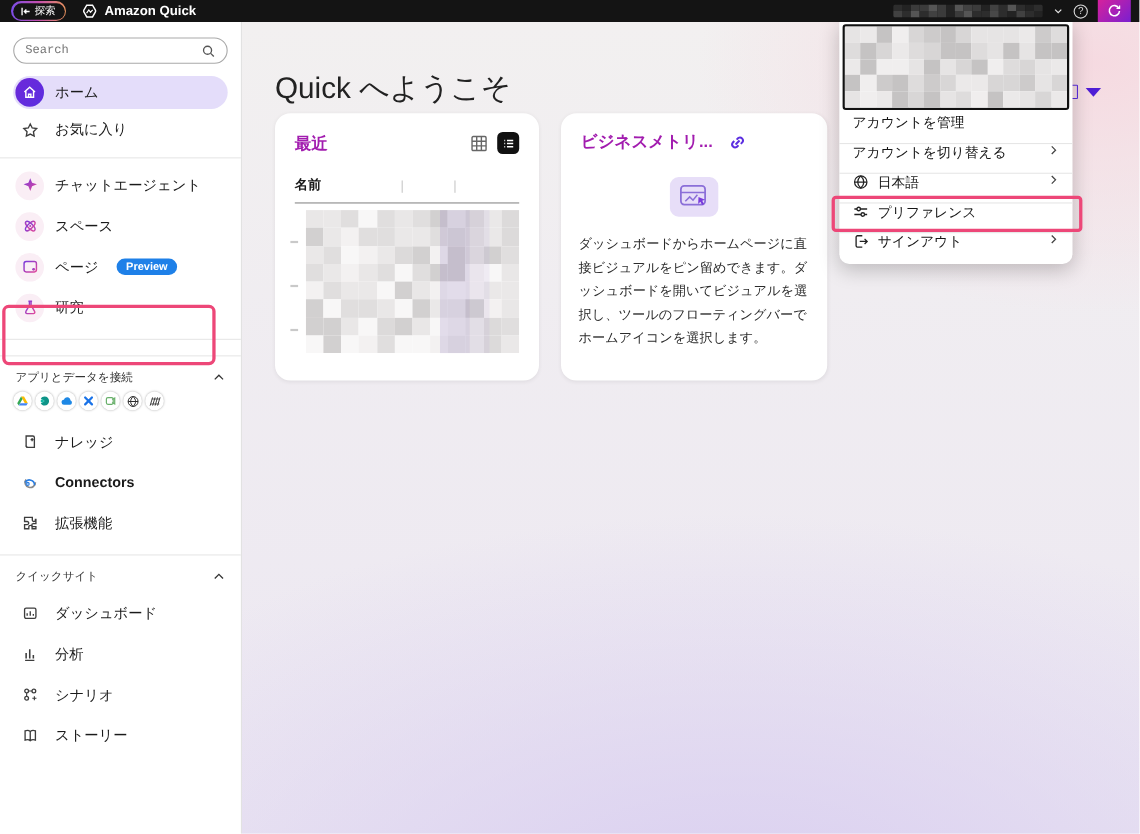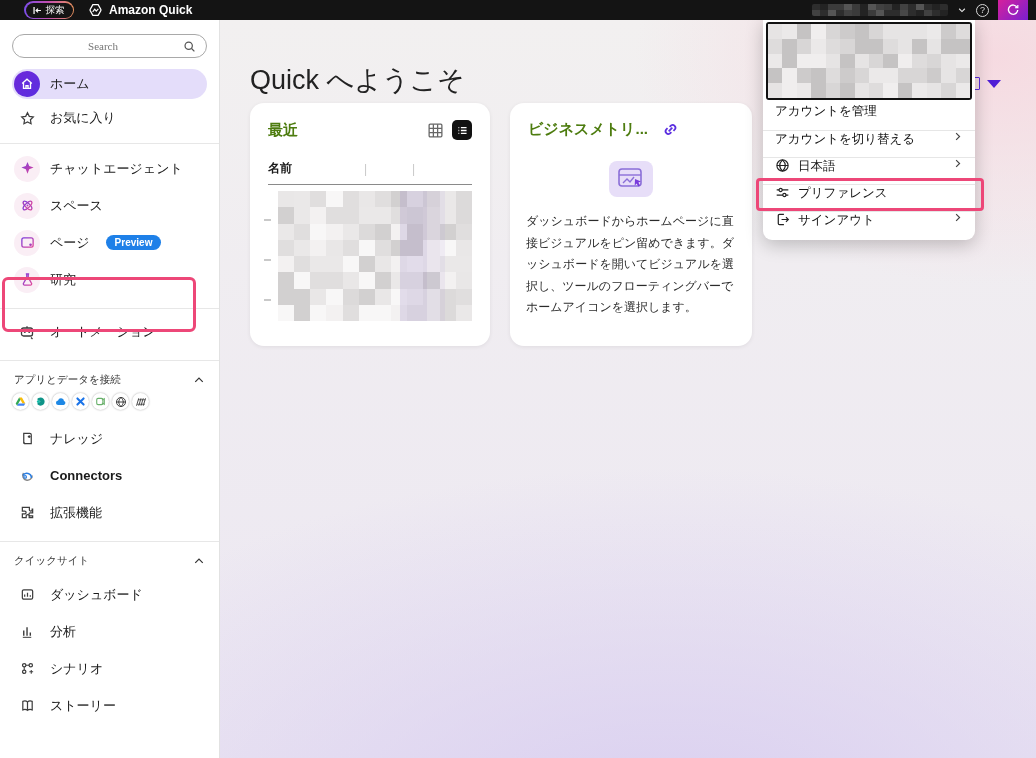--- a/index.html
+++ b/index.html
@@ -3,42 +3,42 @@
 <meta charset="utf-8">
 <style>
   * { margin:0; padding:0; box-sizing:border-box; }
   html,body { width:1036px; height:758px; overflow:hidden;
     font-family:"Liberation Sans","DejaVu Sans",sans-serif; }
   .page { position:relative; width:1036px; height:758px; background:#fff; }
 
   
   .topbar { position:absolute; left:0; top:0; width:1036px; height:20px;
     background:#141414; display:flex; align-items:center; z-index:40; }
-  .explore-wrap { margin-left:24px; padding:1.5px; border-radius:10px;
+  .explore-wrap { margin-left:10px; padding:1.5px; border-radius:10px;
     background:linear-gradient(90deg,#7b4de8,#c44fae,#e8935c); }
   .explore-btn { display:flex; align-items:center; gap:3px; background:#141414;
     border-radius:9px; padding:1px 8px 1px 6px; color:#fff; font-size:9.5px; cursor:pointer; }
   .brand { display:flex; align-items:center; gap:6px; margin-left:14px; color:#fff;
     font-size:12px; font-weight:bold; }
   .topbar-right { margin-left:auto; display:flex; align-items:center; gap:9px; margin-right:8px; }
   .mosaic { overflow:hidden; }
   .name-mosaic { width:136px; height:12px; border-radius:2px; }
   .chev-dn { color:#e8e8e8; font-size:10px; }
   .help-circle { width:13px; height:13px; border:1.2px solid #d8d8d8; border-radius:50%;
     color:#d8d8d8; font-size:9px; display:flex; align-items:center; justify-content:center; }
   .qlogo { width:30px; height:20px; background:linear-gradient(135deg,#d6219c,#7a1fd0);
     display:flex; align-items:center; justify-content:center; }
 
   
   .sidebar { position:absolute; left:0; top:20px; width:220px; height:738px;
     background:#fff; border-right:1px solid #e2e2e2; z-index:10; }
   .search-box { margin:14px 12px 0; height:24px; border:1px solid #a9a9a9; border-radius:12px;
     display:flex; align-items:center; padding:0 10px; }
   .search-box input { border:none; outline:none; flex:1; font-size:11px; color:#333;
-    background:transparent; font-family:Liberation Serif, serif;text-align:center; }
+    background:transparent; font-family:Liberation Mono, monospace; }
   .nav-pill { margin:11px 12px 0; height:30px; border-radius:15px; display:flex;
     align-items:center; gap:10px; padding:0 2px; cursor:pointer; }
   .nav-pill.active { background:#e4ddfa; }
   .icon-circle { width:26px; height:26px; border-radius:50%; display:flex;
     align-items:center; justify-content:center; flex:none; }
   .grad-circle { background:linear-gradient(135deg,#6d28d9,#5b2ee0); }
   .pink-circle { background:#faeef5; }
   .nav-label { font-size:13px; color:#1a1a1a; }
   .nav-row { height:30px; margin:4px 12px 0; display:flex; align-items:center; gap:10px;
     padding:0 2px; cursor:pointer; }
@@ -62,21 +62,21 @@
       radial-gradient(600px 380px at 95% 5%, rgba(246,217,224,.95) 0%, rgba(246,217,224,0) 60%),
       radial-gradient(1000px 520px at 55% 110%, rgba(216,205,240,.95) 0%, rgba(216,205,240,0) 70%),
       linear-gradient(#f2f0f0,#ece7f2); }
   .page-title { position:absolute; left:30px; top:42px; font-size:27px; color:#222;
     font-weight:400; }
   .card { position:absolute; top:83px; height:243px; background:#fff; border-radius:14px;
     box-shadow:0 1px 4px rgba(0,0,0,.07); }
   .card-recent { left:30px; width:240px; }
   .card-metrics { left:290px; width:242px; }
   .card-head { display:flex; align-items:center; padding:17px 18px 0; }
-  .card-title { font-size:15px; color:#4d7c0f; font-weight:bold; flex:1; }
+  .card-title { font-size:15px; color:#a21caf; font-weight:bold; flex:1; }
   .view-icons { display:flex; align-items:center; gap:8px; }
   .list-ic-btn { width:20px; height:20px; background:#111; border-radius:5px;
     display:flex; align-items:center; justify-content:center; }
   .tbl-head { display:flex; align-items:center; gap:0; padding:20px 18px 0; font-size:12px;
     font-weight:bold; color:#1a1a1a; }
   .tbl-sep { color:#c9c9c9; font-weight:normal; }
   .tbl-rule { height:1px; background:#8a8a8a; margin:7px 18px 0; }
   .recent-mosaic-wrap { position:relative; margin:6px 18px 0 28px; height:130px; }
   .recent-mosaic { width:100%; height:100%; }
   .col-tint { position:absolute; top:0; bottom:0; background:rgba(148,128,190,.22); }
@@ -265,31 +265,20 @@
         <svg width="15" height="15" viewBox="0 0 16 16" fill="none" stroke="url(#gradPM)" stroke-width="1.4">
             <path d="M6.2 2h3.6M7.2 2v4L3.8 11.8A1.4 1.4 0 005 14h6a1.4 1.4 0 001.2-2.2L8.8 6V2"></path>
             <path d="M5.5 10.5h5" stroke-width="1.2"></path>
           </svg>
       </span>
       <span class="nav-label">研究</span>
     </div>
 
     <div class="divider"></div>
     <div style="height:4px"></div>
-    <div class="nav-row37">
-      <span class="plain-ic">
-        <svg width="16" height="16" viewBox="0 0 16 16" fill="none" stroke="#3d3d3d" stroke-width="1.3">
-            <rect x="2.5" y="4" width="11" height="8" rx="2"></rect>
-            <circle cx="5.8" cy="8" r="1" fill="#3d3d3d" stroke="none"></circle>
-            <circle cx="10.2" cy="8" r="1" fill="#3d3d3d" stroke="none"></circle>
-            <path d="M8 4V2.3M12 13.5l1.5 1.5"></path>
-          </svg>
-      </span>
-      <span class="nav-label">オートメーション</span>
-    </div>
 
     <div class="divider"></div>
 
     <div class="sec-head">
       <span>アプリとデータを接続</span>
       <span>
         <svg width="12" height="12" viewBox="0 0 16 16" fill="none" stroke="#333" stroke-width="1.6">
             <path d="M3 10.5L8 5.5l5 5"></path>
           </svg>
       </span>

